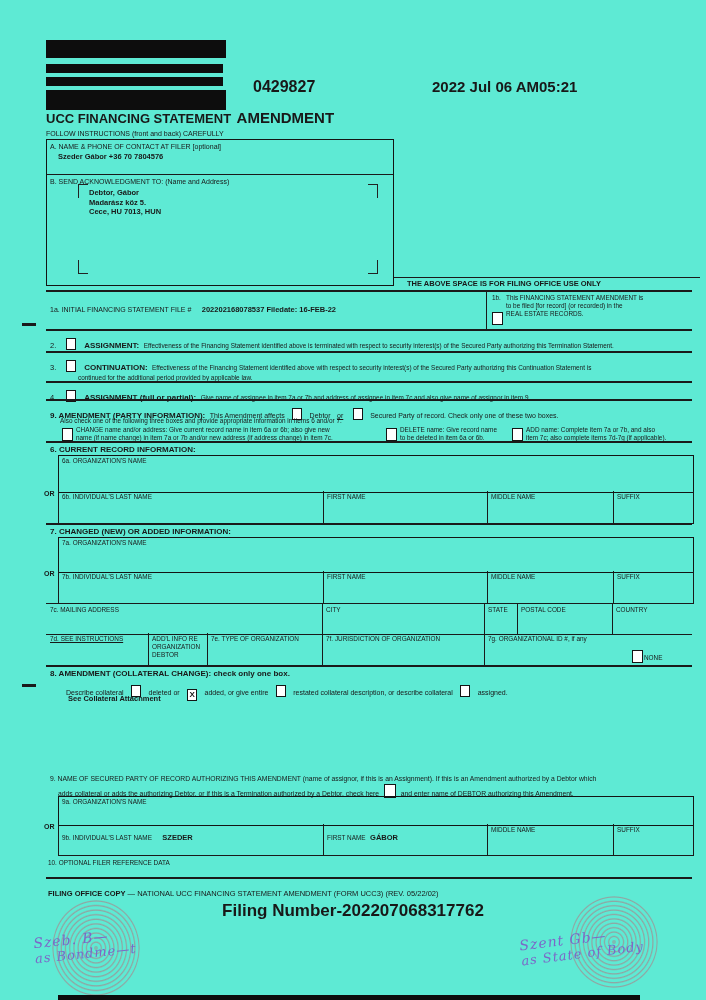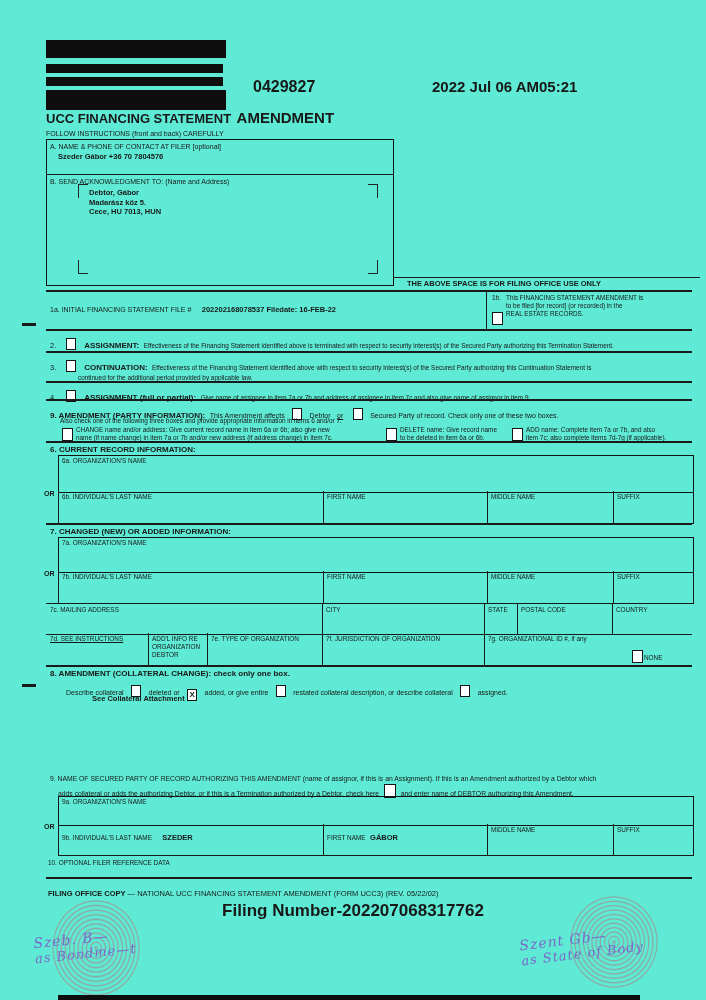--- a/index.html
+++ b/index.html
@@ -212,21 +212,21 @@
     <span class="t7">Describe collateral</span>
     <span class="cb"></span>
     <span class="t7">deleted  or</span>
     <span class="cb">X</span>
     <span class="t7">added,  or give entire</span>
     <span class="cb"></span>
     <span class="t7">restated collateral description, or  describe collateral</span>
     <span class="cb"></span>
     <span class="t7">assigned.</span>
   </div>
-  <div class="abs t75 b" style="left:92px;top:694px;">See Collateral Attachment</div>
+  <div class="abs t75 b" style="left:68px;top:694px;">See Collateral Attachment</div>
 
   <div class="hl" style="left:22px;top:684px;width:14px;height:3px;"></div>
 
   <div class="abs t6" style="left:50px;top:774px;width:644px;">
     <div style="font-size:6.8px;line-height:10px;">9. NAME OF SECURED PARTY OF RECORD AUTHORIZING THIS AMENDMENT (name of assignor, if this is an Assignment).  If this is an Amendment authorized by a Debtor which</div>
     <div style="font-size:6.8px;line-height:10px;margin-left:8px;white-space:nowrap;">
       <span>adds collateral or adds the authorizing Debtor,  or if this is a Termination authorized by a Debtor, check here</span>
       <span class="cb big" style="width:10px;height:12px;"></span>
       <span>and enter name of DEBTOR authorizing this Amendment.</span>
     </div>

